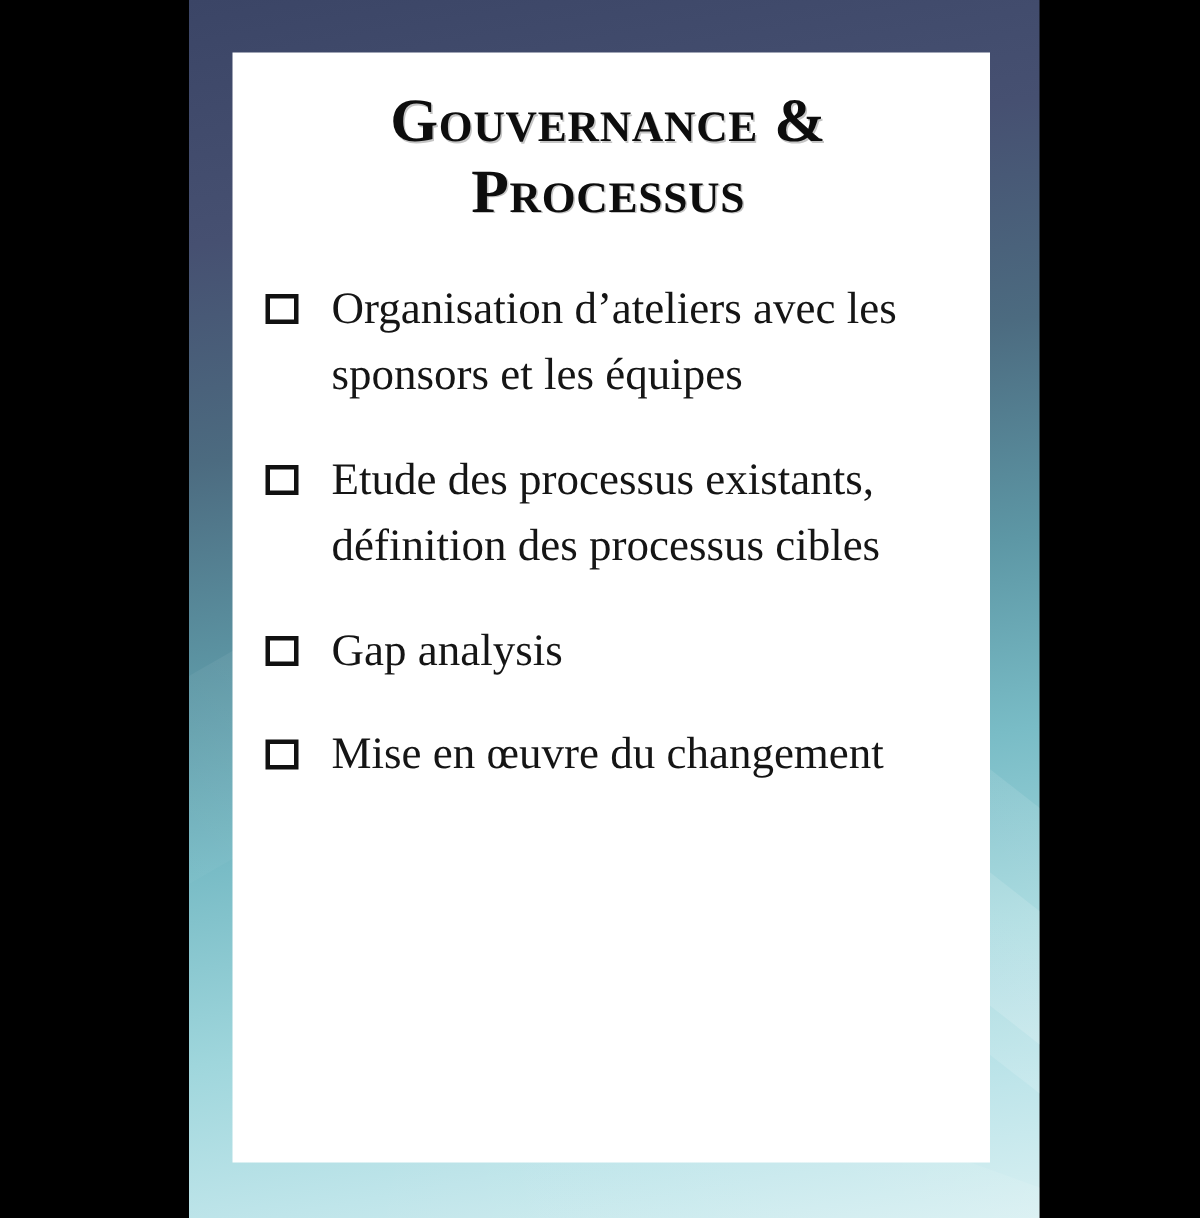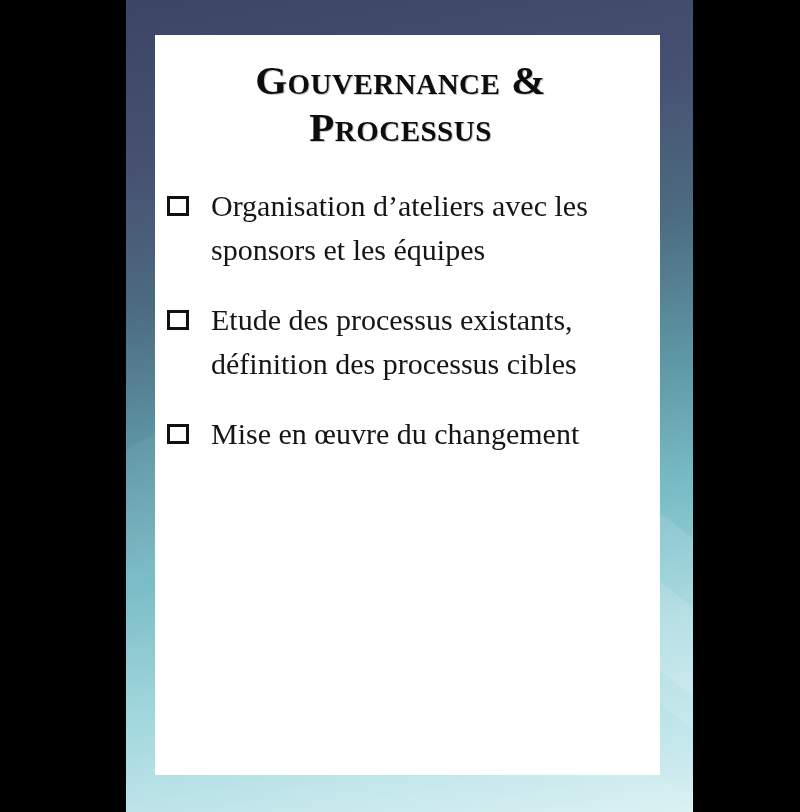--- a/index.html
+++ b/index.html
@@ -62,21 +62,21 @@
 
   
   #content-card {
     position: absolute;
     left: 155px;
     top: 35px;
     width: 505px;
     height: 740px;
     background: #ffffff;
     box-sizing: border-box;
-    padding: 22px 26px 20px 12px;
+    padding: 22px 26px 20px 22px;
   }
 
   #slide-title {
     margin: 0;
     text-align: center;
     font-family: "Liberation Serif", serif;
     font-variant: small-caps;
     font-weight: 700;
     font-size: 41px;
     line-height: 1.14;
@@ -138,20 +138,24 @@
       <li class="bullet-item">
         <span class="bullet-marker"></span>
         <span class="bullet-text">Organisation d’ateliers avec les sponsors et les équipes</span>
       </li>
 
       <li class="bullet-item">
         <span class="bullet-marker"></span>
         <span class="bullet-text">Etude des processus existants, définition des processus cibles</span>
       </li>
 
+      <li class="bullet-item">
+        <span class="bullet-marker"></span>
+        <span class="bullet-text">Gap analysis</span>
+      </li>
 
       <li class="bullet-item">
         <span class="bullet-marker"></span>
         <span class="bullet-text">Mise en œuvre du changement</span>
       </li>
 
     </ul>
   </div>
 </div>
 

